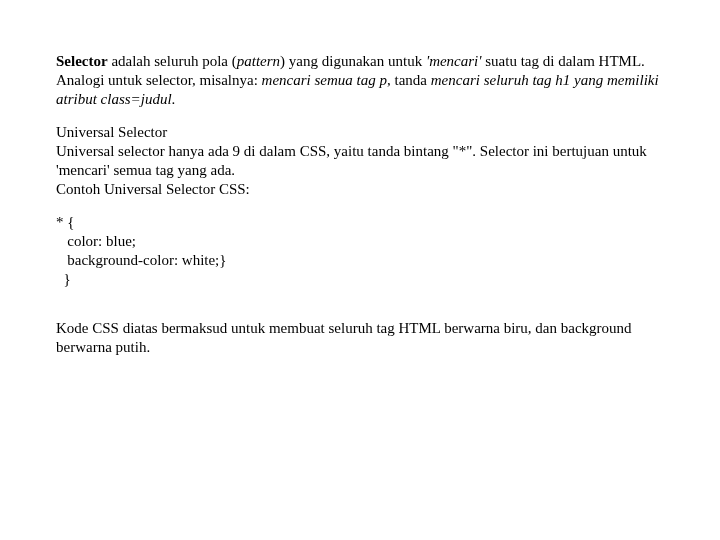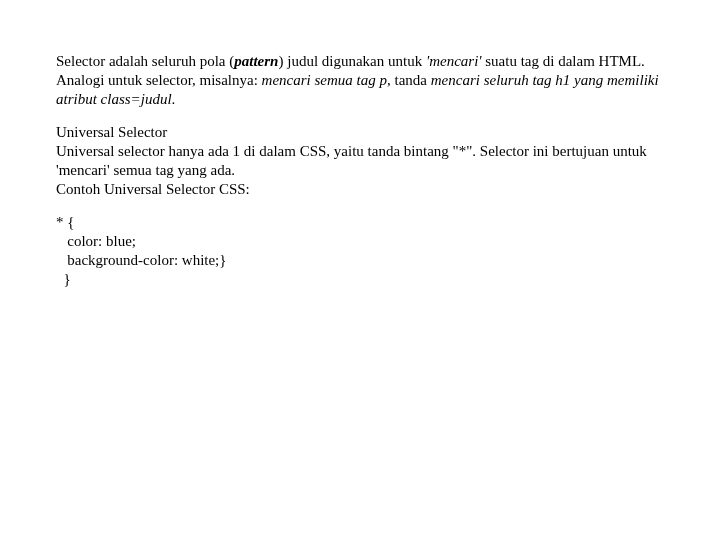--- a/index.html
+++ b/index.html
@@ -17,38 +17,41 @@
     padding: 52px 56px 0 56px;
   }
   p {
     margin: 0 0 15px 0;
   }
   .code-block {
     margin: 0 0 31px 0;
     white-space: pre;
     font-family: "Times New Roman", Times, serif;
   }
-  .b { font-weight: normal; }
+  .b { font-weight: bold; }
   .i { font-style: italic; font-family: Liberation Serif, serif; }
-  .bi { font-weight: bold; font-style: italic; text-align: center; }
+  .bi { font-weight: normal; font-style: italic; text-align: center; }
 </style>
 </head>
 <body>
 
 <div class="page">
 
   <p>
-    <span class="b">Selector</span><span> adalah seluruh pola (</span><span class="bi">pattern</span><span>) judul digunakan untuk </span><span class="i">'mencari'</span><span> suatu tag di dalam HTML. Analogi untuk selector, misalnya: </span><span class="i">mencari semua tag p</span><span>, tanda </span><span class="i">mencari seluruh tag h1 yang memiliki atribut class=judul</span><span>.</span>
+    <span class="b">Selector</span><span> adalah seluruh pola (</span><span class="bi">pattern</span><span>) yang digunakan untuk </span><span class="i">'mencari'</span><span> suatu tag di dalam HTML. Analogi untuk selector, misalnya: </span><span class="i">mencari semua tag p</span><span>, tanda </span><span class="i">mencari seluruh tag h1 yang memiliki atribut class=judul</span><span>.</span>
   </p>
 
   <p>
     <span>Universal Selector</span><br>
-    <span>Universal selector hanya ada 1 di dalam CSS, yaitu tanda bintang "*". Selector ini bertujuan untuk 'mencari' semua tag yang ada.</span><br>
+    <span>Universal selector hanya ada 9 di dalam CSS, yaitu tanda bintang "*". Selector ini bertujuan untuk 'mencari' semua tag yang ada.</span><br>
     <span>Contoh Universal Selector CSS:</span>
   </p>
 
   <div class="code-block"><span>* {</span>
 <span>   color: blue;</span>
 <span>   background-color: white;}</span>
 <span>  }</span></div>
 
+  <p>
+    <span>Kode CSS diatas bermaksud untuk membuat seluruh tag HTML berwarna biru, dan background berwarna putih.</span>
+  </p>
 
 </div>
 
 </body></html>

